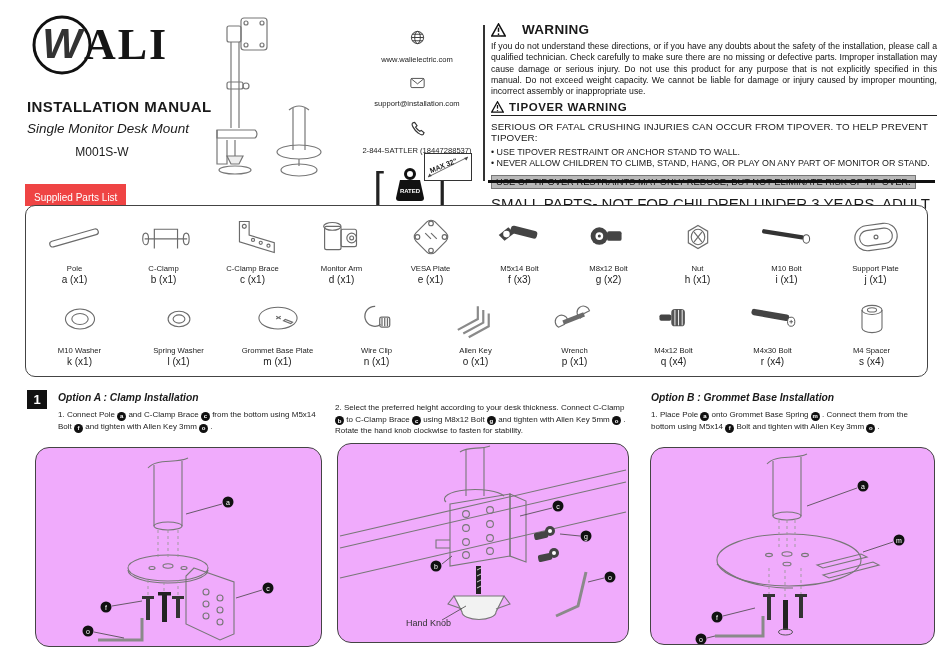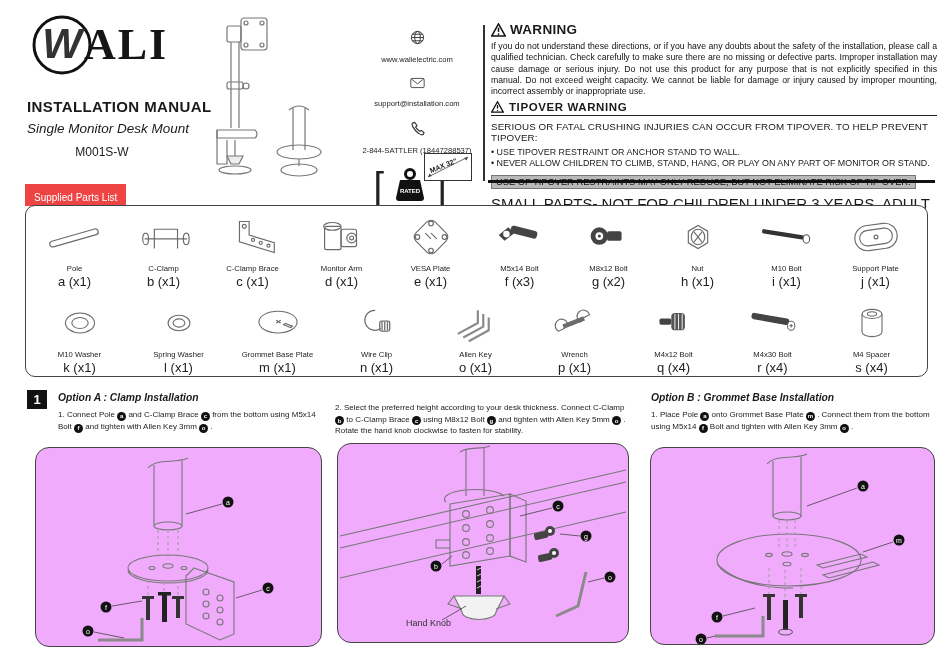--- a/index.html
+++ b/index.html
@@ -26,41 +26,41 @@
   .vesa-row{display:flex;align-items:center;gap:6px;margin-top:8px;}
   .vesa-row span{font-size:8.6px;font-style:italic;color:#222;}
   .monitor-box{border:1.6px solid #333;width:46px;height:26px;position:relative;overflow:hidden;background:#fff;}
   .monitor-box .mx{position:absolute;left:4px;top:8px;font-size:7px;font-weight:700;transform:rotate(-22deg);white-space:nowrap;}
 
   .vdivider{width:2px;background:#333;}
   .thickrule{height:3px;background:#111;}
 
   
   .warn{width:446px;}
-  .warn-h1{display:flex;align-items:center;gap:4px;font-size:13.5px;font-weight:700;letter-spacing:.3px;}
+  .warn-h1{display:flex;align-items:center;gap:16px;font-size:13.5px;font-weight:700;letter-spacing:.3px;}
   .warn-body{font-size:8.7px;line-height:1.3;text-align:justify;margin:4px 0 3px 0;color:#111;}
   .warn-h2{display:flex;align-items:center;gap:5px;font-size:11.5px;font-weight:700;letter-spacing:.6px;
            padding-bottom:2px;border-bottom:1.3px solid #222;}
   .warn-lead{font-size:9.8px;margin:5px 0 4px 0;letter-spacing:.1px;}
   .warn-bullet{font-size:8.9px;margin:1px 0;}
   .warn-bullet::before{content:"\2022  ";}
   .warn-highlight{background:#b9b9b9;border:1px solid #777;font-size:9.3px;padding:1px 4px;margin:6px 0 4px 0;
                   display:inline-block;color:#111;}
   .warn-small{font-size:15px;margin-top:2px;}
 
   
   .parts-tag{background:#ef4444;color:#fff;font-size:10px;padding:8px 9px 3px 9px;display:inline-block;}
   .parts-box{border:1.6px solid #444;border-radius:10px;background:#fff;padding:8px 4px 4px 4px;box-sizing:border-box;}
   .parts-row{display:flex;}
   .pcell{display:flex;flex-direction:column;align-items:center;text-align:center;}
   .parts-row1 .pcell{width:89px;}
   .parts-row2 .pcell{width:99px;text-align:center;}
   .picon{height:46px;display:flex;align-items:center;justify-content:center;}
   .pname{font-size:7.7px;color:#222;margin-top:4px;line-height:1.25;}
-  .pcode{font-size:13px;color:#222;line-height:1.25;}
+  .pcode{font-size:10px;color:#222;line-height:1.25;}
 
   
   .sec-marker{width:20px;height:19px;background:#111;color:#fff;font-size:13px;font-weight:700;
               display:flex;align-items:center;justify-content:center;}
   .opt-title{font-size:10.3px;font-weight:700;font-style:italic;margin-bottom:6px;}
   .step{font-size:8px;line-height:1.45;color:#222;}
   .cmark{display:inline-flex;width:9px;height:9px;border-radius:50%;background:#111;color:#fff;
          font-size:6px;align-items:center;justify-content:center;vertical-align:-1px;font-weight:700;}
   .diag-box{border:1.6px solid #444;border-radius:14px;background:#f0abfc;}
   .diag-box svg{display:block;}
@@ -449,21 +449,21 @@
       <span class="cmark">o</span>
       <span>. Rotate the hand knob clockwise to fasten for stability.</span>
     </div>
   </div>
 
   <div class="abs" style="left:651px;top:392px;width:282px;">
     <div class="opt-title">Option B : Grommet Base Installation</div>
     <div class="step">
       <span>1. Place Pole</span>
       <span class="cmark">a</span>
-      <span>onto Grommet Base Plate</span>
+      <span>onto Grommet Base Spring</span>
       <span class="cmark">m</span>
       <span>. Connect them from the bottom using M5x14</span>
       <span class="cmark">f</span>
       <span>Bolt and tighten with Allen Key 3mm</span>
       <span class="cmark">o</span>
       <span>.</span>
     </div>
   </div>
 
   <div class="diag-box abs" style="left:35px;top:447px;width:285px;height:198px;">

